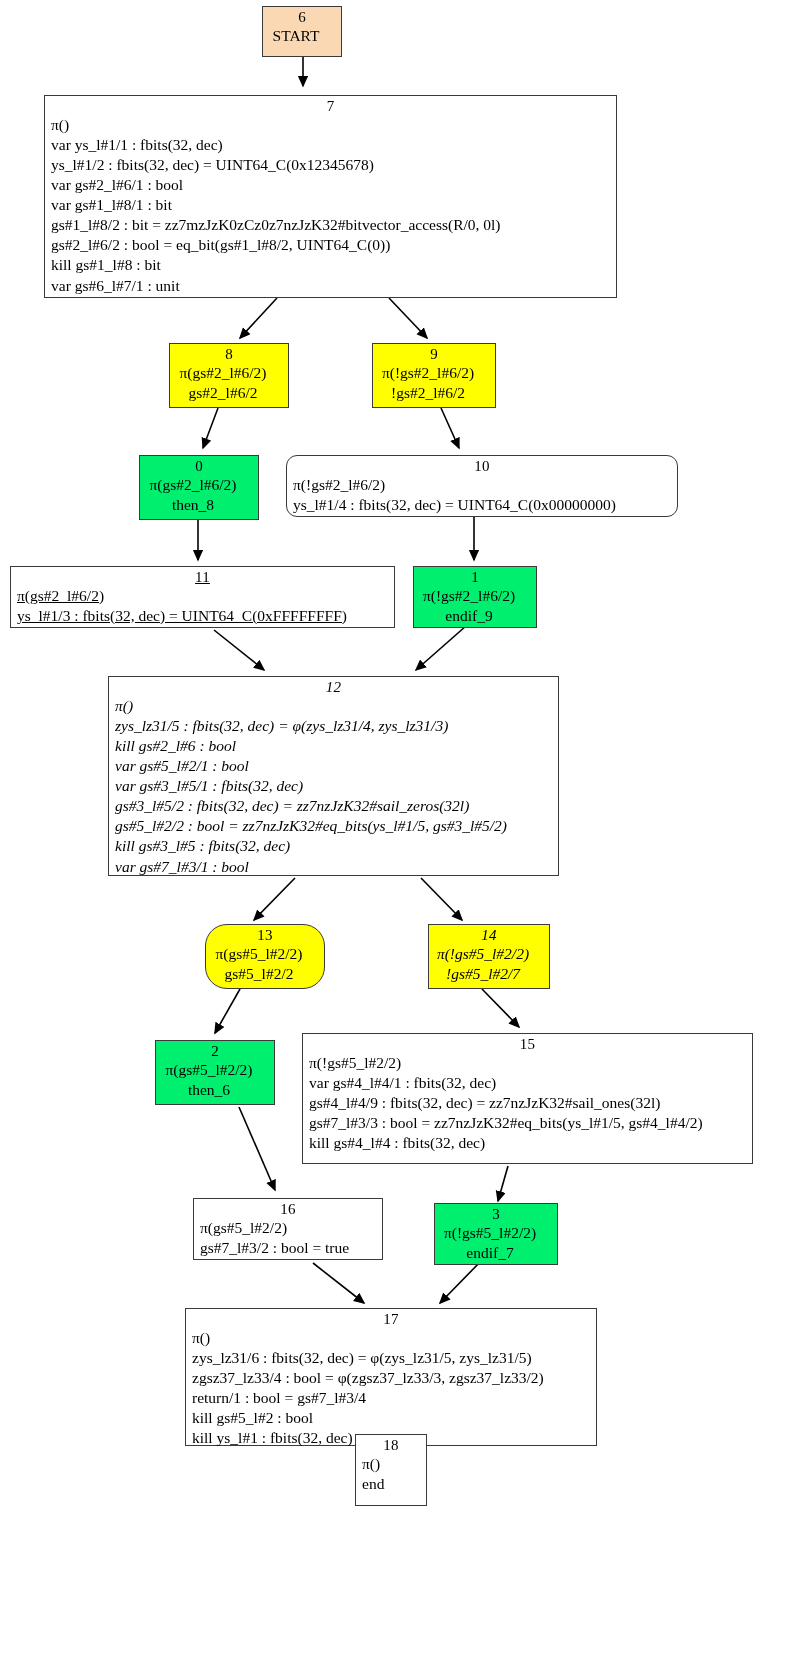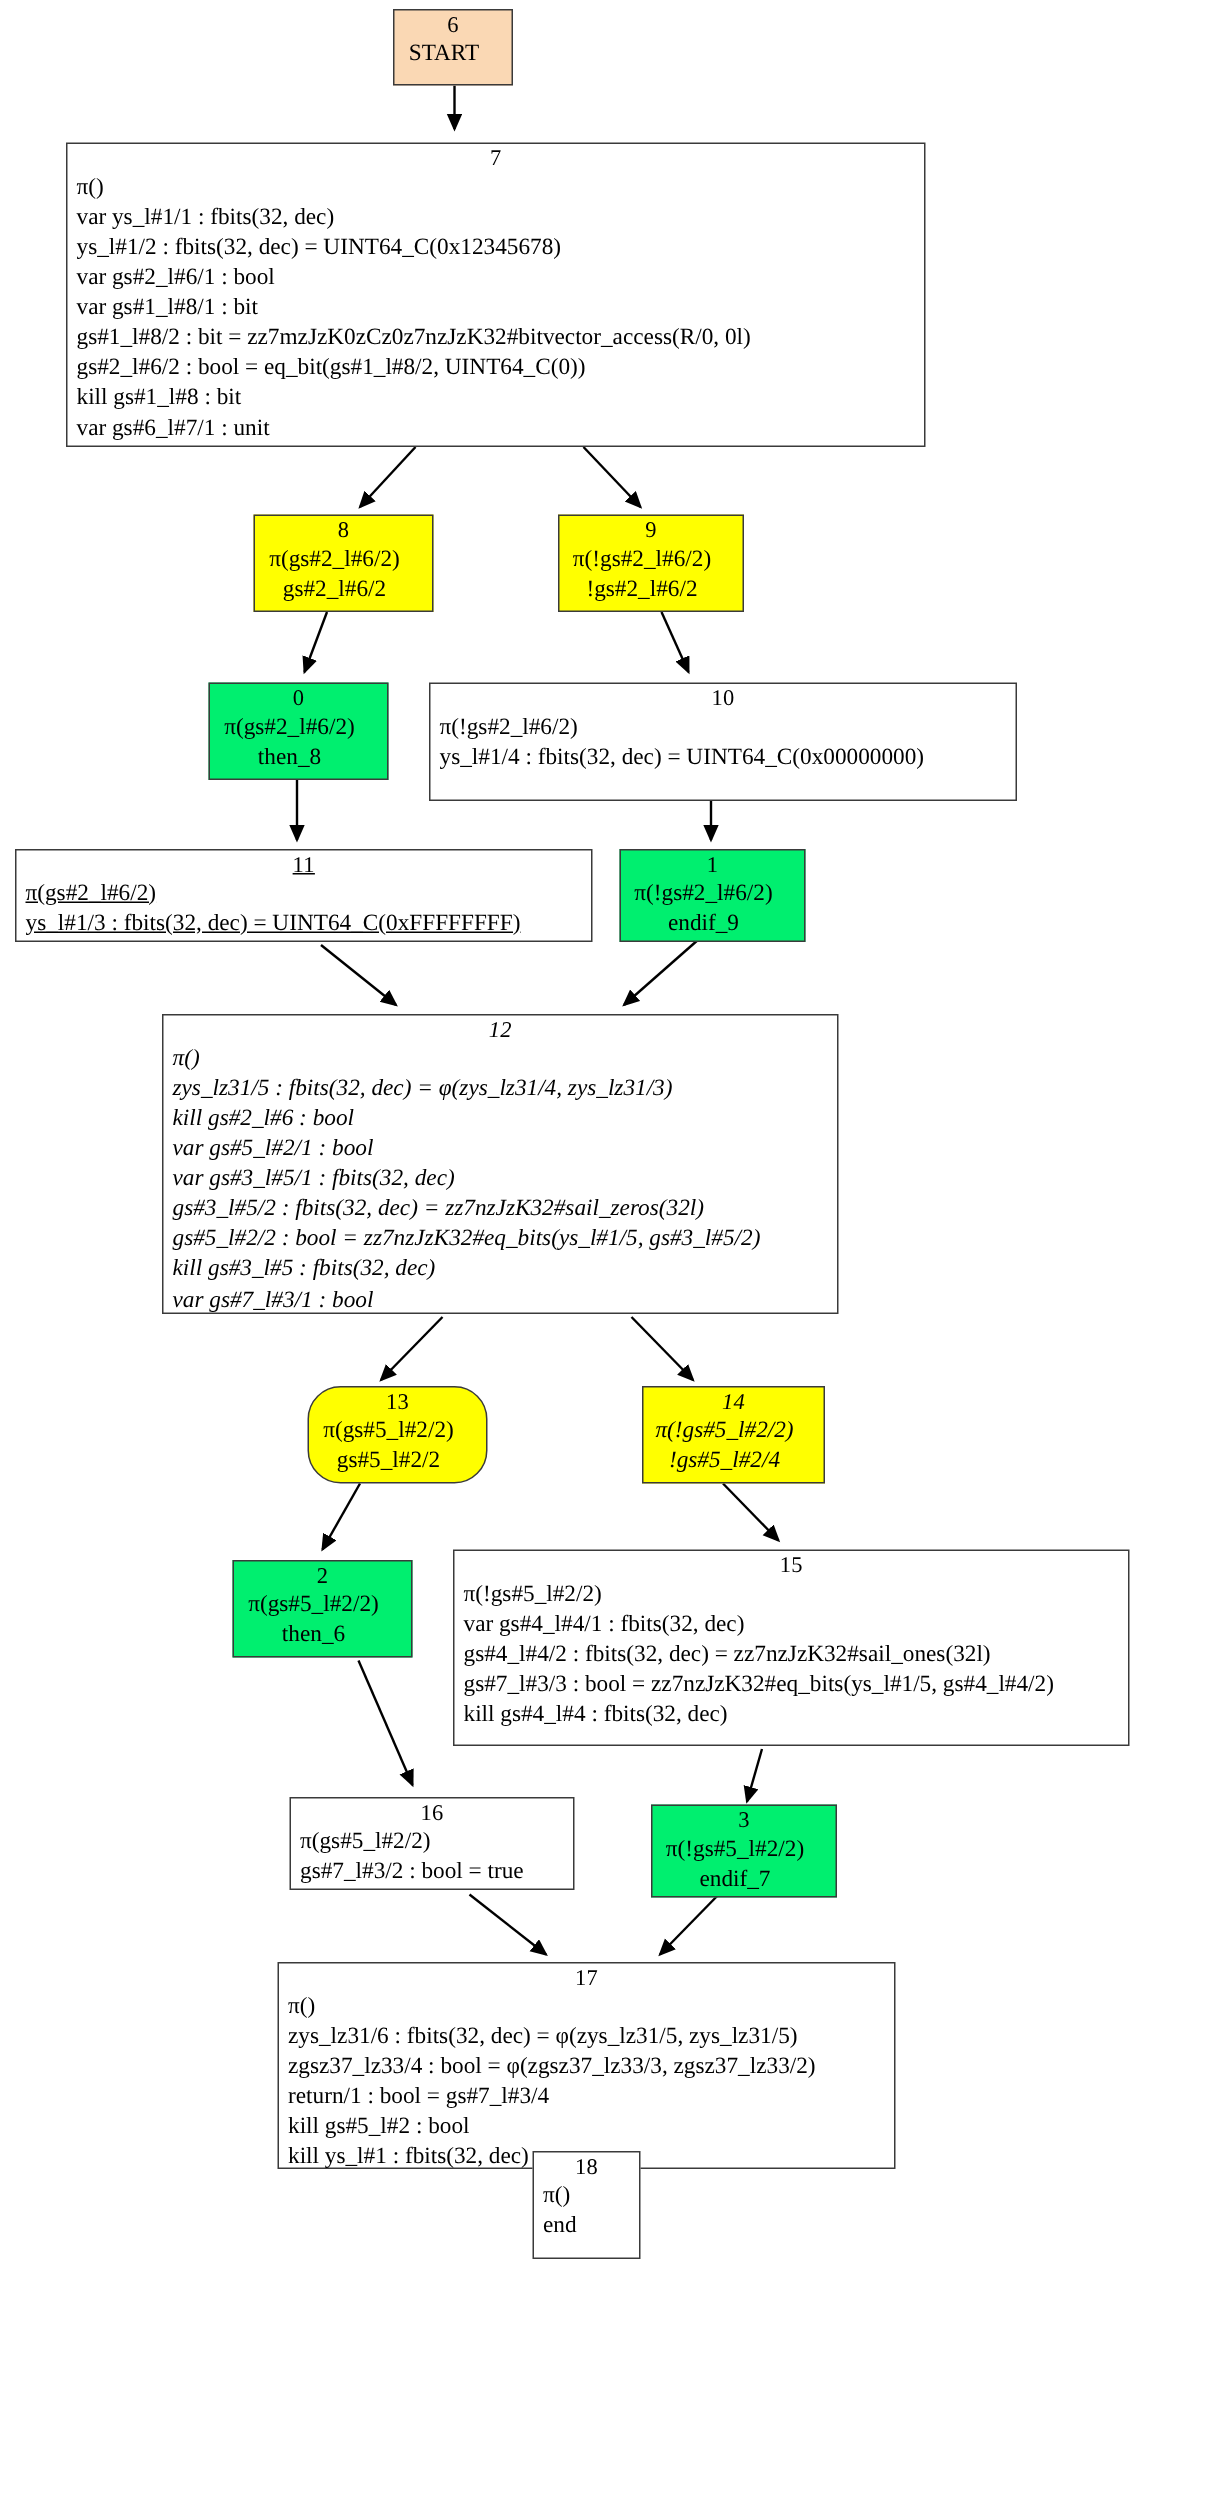--- a/index.html
+++ b/index.html
@@ -129,21 +129,21 @@
     <span class="body">π(!gs#2_l#6/2)</span>
     <span class="body">!gs#2_l#6/2</span>
   </div>
 
   <div class="node join center" style="left:139px; top:455px; width:120px; height:65px;">
     <span class="nid">0</span>
     <span class="body">π(gs#2_l#6/2)</span>
     <span class="body">then_8</span>
   </div>
 
-  <div class="node" style="left:286px; top:455px; width:392px; height:79px;">
+  <div class="node" style="left:286px; top:455px; width:392px; height:62px;border-radius:11px;">
     <span class="nid">10</span>
     <span class="body">π(!gs#2_l#6/2)</span>
     <span class="body">ys_l#1/4 : fbits(32, dec) = UINT64_C(0x00000000)</span>
   </div>
 
   <div class="node" style="left:10px; top:566px; width:385px; height:62px;text-decoration:underline;">
     <span class="nid">11</span>
     <span class="body">π(gs#2_l#6/2)</span>
     <span class="body">ys_l#1/3 : fbits(32, dec) = UINT64_C(0xFFFFFFFF)</span>
   </div>
@@ -169,34 +169,34 @@
 
   <div class="node cond center" style="left:205px; top:924px; width:120px; height:65px;border-radius:22px;">
     <span class="nid">13</span>
     <span class="body">π(gs#5_l#2/2)</span>
     <span class="body">gs#5_l#2/2</span>
   </div>
 
   <div class="node cond center" style="left:428px; top:924px; width:122px; height:65px;font-style:italic;">
     <span class="nid">14</span>
     <span class="body">π(!gs#5_l#2/2)</span>
-    <span class="body">!gs#5_l#2/4</span>
+    <span class="body">!gs#5_l#2/7</span>
   </div>
 
   <div class="node join center" style="left:155px; top:1040px; width:120px; height:65px;">
     <span class="nid">2</span>
     <span class="body">π(gs#5_l#2/2)</span>
     <span class="body">then_6</span>
   </div>
 
   <div class="node" style="left:302px; top:1033px; width:451px; height:131px;">
     <span class="nid">15</span>
     <span class="body">π(!gs#5_l#2/2)</span>
     <span class="body">var gs#4_l#4/1 : fbits(32, dec)</span>
-    <span class="body">gs#4_l#4/2 : fbits(32, dec) = zz7nzJzK32#sail_ones(32l)</span>
+    <span class="body">gs#4_l#4/9 : fbits(32, dec) = zz7nzJzK32#sail_ones(32l)</span>
     <span class="body">gs#7_l#3/3 : bool = zz7nzJzK32#eq_bits(ys_l#1/5, gs#4_l#4/2)</span>
     <span class="body">kill gs#4_l#4 : fbits(32, dec)</span>
   </div>
 
   <div class="node" style="left:193px; top:1198px; width:190px; height:62px;">
     <span class="nid">16</span>
     <span class="body">π(gs#5_l#2/2)</span>
     <span class="body">gs#7_l#3/2 : bool = true</span>
   </div>
 

